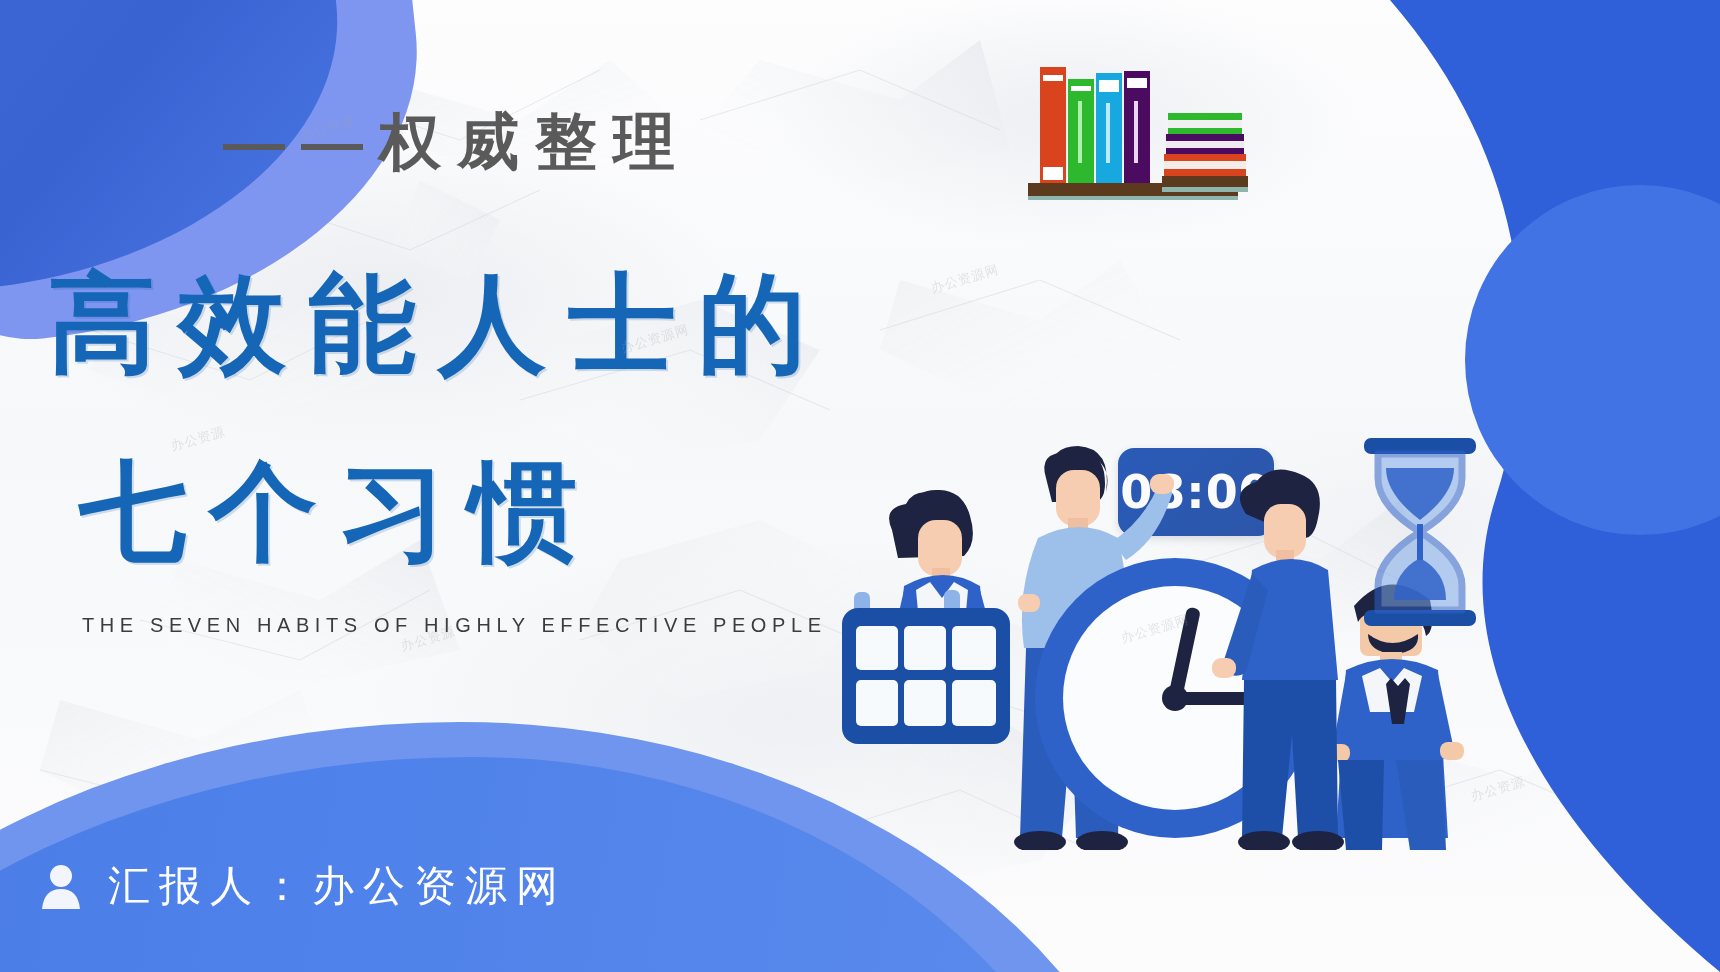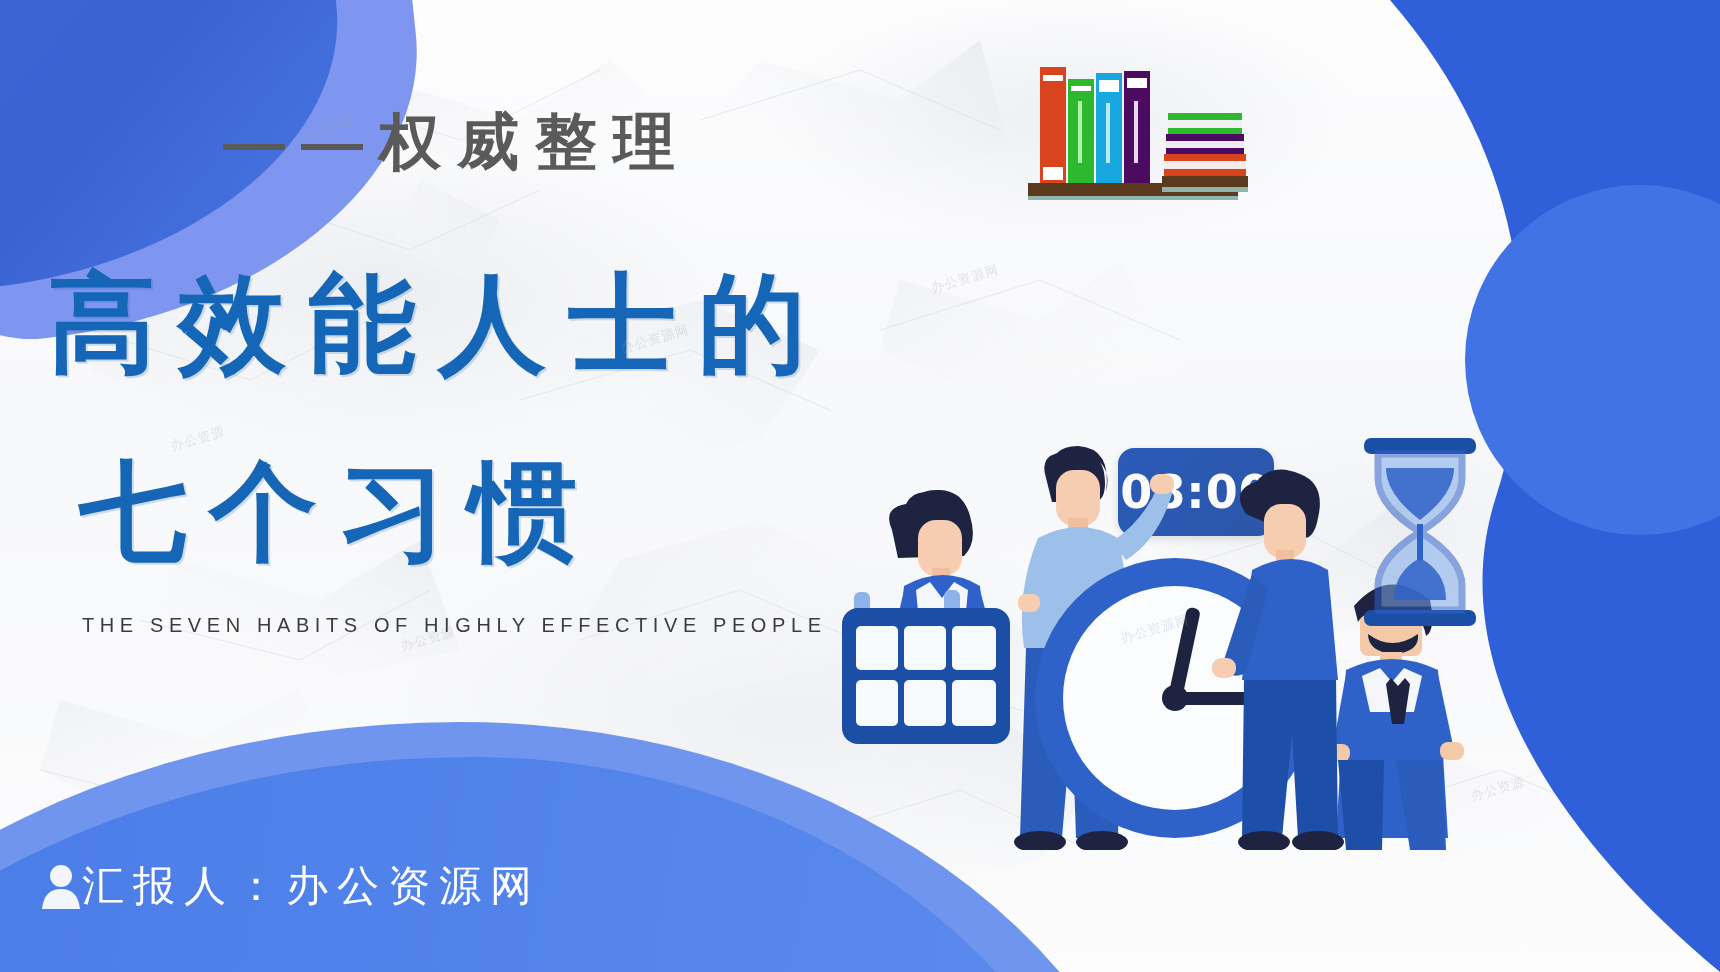--- a/index.html
+++ b/index.html
@@ -76,21 +76,21 @@
   #eng-sub {
     position:absolute; left:82px; top:614px;
     font-size:20px; font-weight:500;
     color:#3c3c3c; letter-spacing:5.6px;
     white-space:nowrap;
   }
 
   
   #footer {
     position:absolute; left:40px; bottom:58px;
-    display:flex; align-items:center; 
+    display:flex; align-items:center; gap:26px;
   }
   #footer-label {
     font-size:42px; color:#ffffff; letter-spacing:9px;
     white-space:nowrap;
   }
   .person-ic { width:42px; height:46px; display:block; }
 
   
   #books { position:absolute; left:1020px; top:55px; width:260px; height:145px; }
 

